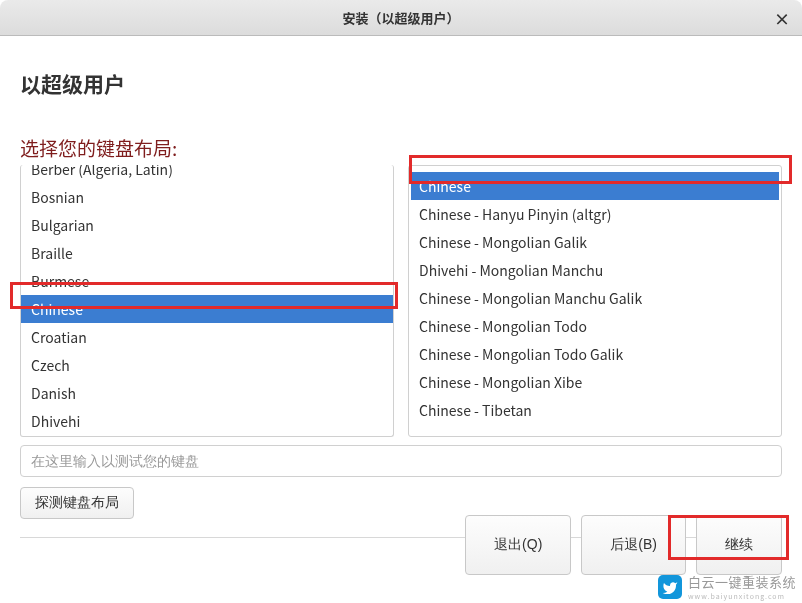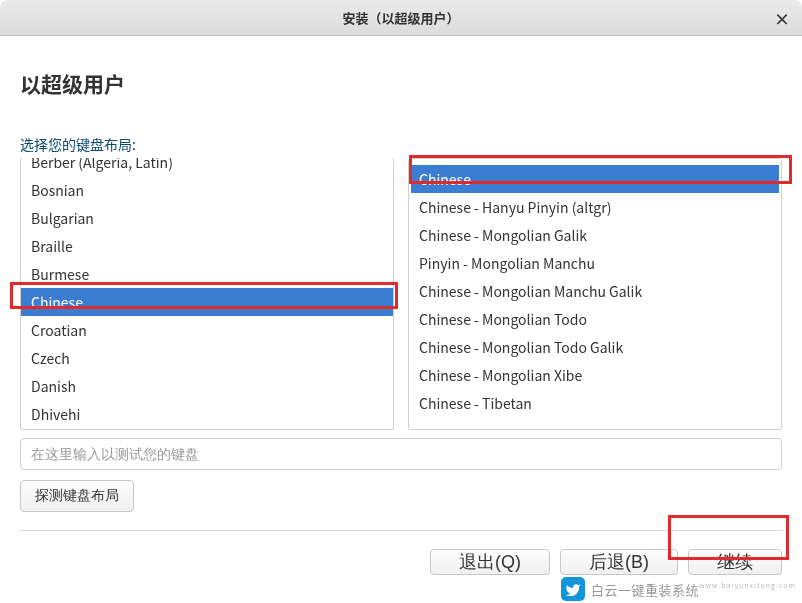--- a/index.html
+++ b/index.html
@@ -43,22 +43,22 @@
     .content {
       padding: 20px 20px 0 20px;
     }
     .page-title {
       font-size: 21px;
       color: #333;
       margin-bottom: 36px;
       margin-top: 12px;
     }
     .prompt {
-      font-size: 14px;
-      color: #0c4a6e;
+      font-size: 19px;
+      color: #7f1d1d;
       margin-bottom: 4px;
     }
     .lists-container {
       display: flex;
       gap: 14px;
       height: 272px;
     }
     .listbox {
       flex: 1;
       border: 1px solid #d0d0d0;
@@ -142,22 +142,22 @@
       color: #333;
     }
     .button-row {
       position: absolute;
       bottom: 28px;
       right: 20px;
       display: flex;
       gap: 10px;
     }
     .btn {
-      padding: 0 28px;
-      font-size: 18px;
+      padding: 20px 28px;
+      font-size: 14px;
       border: 1px solid #c8c8c8;
       border-radius: 4px;
       background: linear-gradient(to bottom, #fdfdfd, #f0f0f0);
       cursor: pointer;
       color: #333;
     }
     .separator {
       border: none;
       border-top: 1px solid #d8d8d8;
       margin-top: 18px;
@@ -177,21 +177,21 @@
       border-radius: 5px;
       display: flex;
       align-items: center;
       justify-content: center;
     }
     .watermark-logo svg {
       fill: #fff;
     }
     .watermark-text {
       display: flex;
-      flex-direction: row;
+      flex-direction: column;
       justify-content: flex-end;
     }
     .watermark-main {
       font-size: 13px;
       color: #999;
       letter-spacing: 0.5px;
     }
     .watermark-url {
       font-size: 7px;
       color: #bbb;
@@ -229,21 +229,21 @@
         <div class="list-item">Croatian</div>
         <div class="list-item">Czech</div>
         <div class="list-item">Danish</div>
         <div class="list-item">Dhivehi</div>
         <div class="list-item">Dutch</div>
       </div>
     <div class="listbox right-list" id="variant-list" style="padding-top:6px;">
         <div class="list-item selected">Chinese</div>
         <div class="list-item">Chinese - Hanyu Pinyin (altgr)</div>
         <div class="list-item">Chinese - Mongolian Galik</div>
-        <div class="list-item">Pinyin - Mongolian Manchu</div>
+        <div class="list-item">Dhivehi - Mongolian Manchu</div>
         <div class="list-item">Chinese - Mongolian Manchu Galik</div>
         <div class="list-item">Chinese - Mongolian Todo</div>
         <div class="list-item">Chinese - Mongolian Todo Galik</div>
         <div class="list-item">Chinese - Mongolian Xibe</div>
         <div class="list-item">Chinese - Tibetan</div>
       </div>
   </div>
 
   <input class="test-input" type="text" placeholder="在这里输入以测试您的键盘" style="">
 

